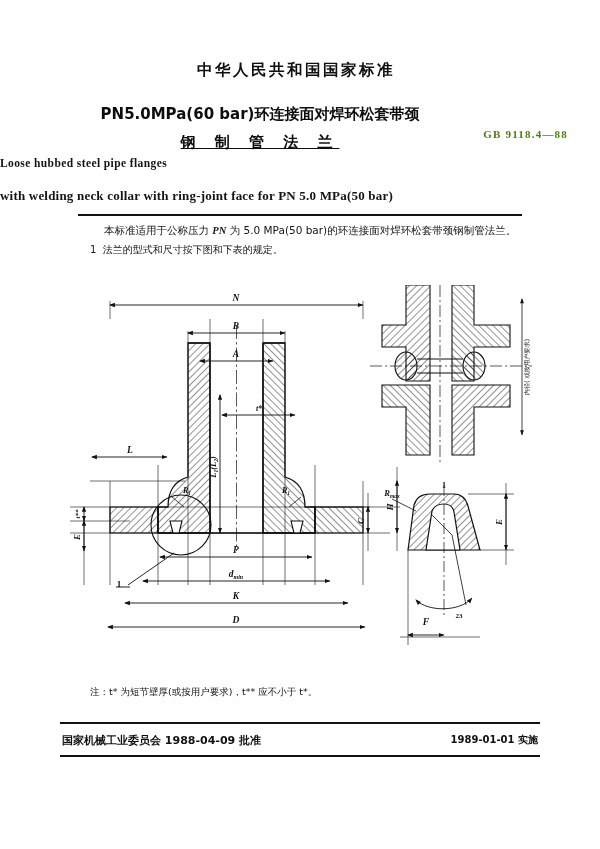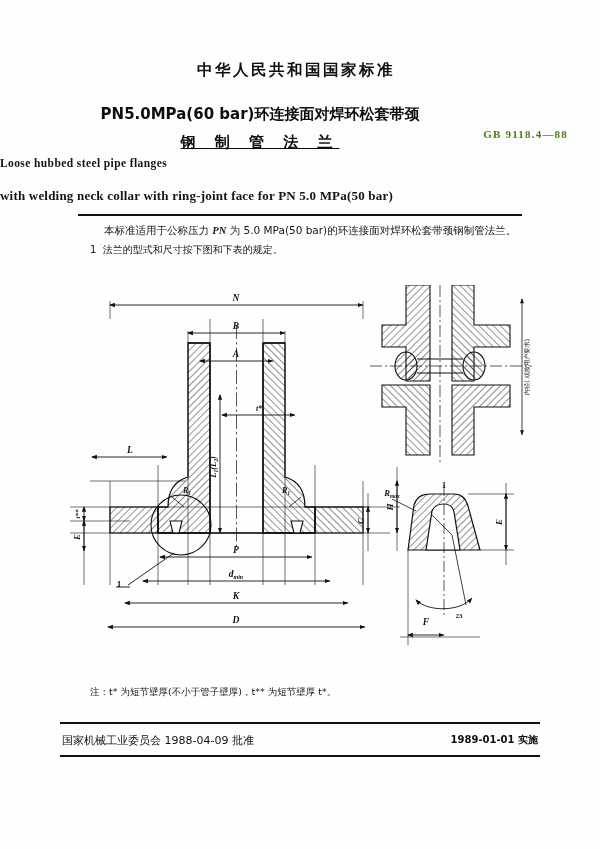--- a/index.html
+++ b/index.html
@@ -119,21 +119,21 @@
     color: #141414;
     white-space: nowrap;
   }
 
   
   .foot-left {
     position: absolute;
     left: 62px; top: 733px;
     font-family: "DejaVu Sans", sans-serif;
     font-size: 11px;
-    font-weight: normal;
+    font-weight: bold;
     color: #111;
     white-space: nowrap;
   }
   .foot-right {
     position: absolute;
     right: 62px; top: 733px;
     font-family: "DejaVu Sans", sans-serif;
     font-size: 10px;
     font-weight: bold;
     color: #111;
@@ -364,20 +364,20 @@
         <text x="323" y="222" font-size="9" transform="rotate(-90 323 222)" text-anchor="middle">H</text>
         <text x="10" y="229" font-size="7" transform="rotate(-90 10 229)" text-anchor="middle">t**</text>
         <text x="10" y="252" font-size="9" transform="rotate(-90 10 252)" text-anchor="middle">E</text>
         <text x="432" y="237" font-size="9" transform="rotate(-90 432 237)" text-anchor="middle">E</text>
       </g>
 
       <text x="459" y="82" font-family="DejaVu Sans, sans-serif" font-size="6.2" fill="#1a1a1a" text-anchor="middle" transform="rotate(-90 459 82)">内径( 或按用户要求)</text>
     </svg>
   </div>
 
-  <div class="note">注：t* 为短节壁厚(不小于管子壁厚)，t** 为短节壁厚 t*。</div>
+  <div class="note">注：t* 为短节壁厚(或按用户要求)，t** 应不小于 t*。</div>
 
   <div class="rule rule-foot-1"></div>
   <div class="foot-left">国家机械工业委员会 1988-04-09 批准</div>
   <div class="foot-right">1989-01-01 实施</div>
   <div class="rule rule-foot-2"></div>
 
 </div>
 
 </body></html>

